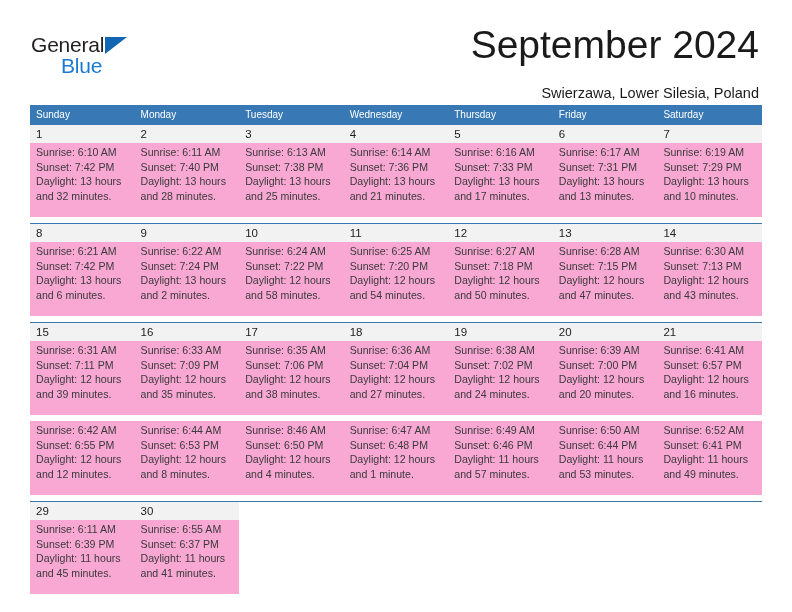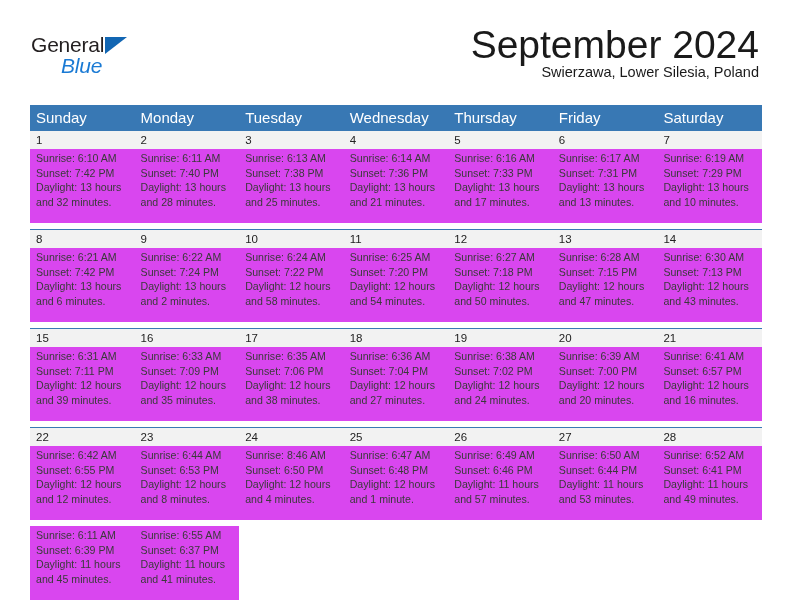--- a/index.html
+++ b/index.html
@@ -56,58 +56,57 @@
     border-bottom: 17px solid transparent;
   }
   .logo-blue {
     position: absolute;
     left: 30px;
     top: 21px;
     font-size: 21px;
     letter-spacing: -0.2px;
     color: #1a7ad4;
     font-family: "Liberation Sans", sans-serif;
-    font-style: italic;
   }
   .title-block {
     position: absolute;
     right: 33px;
     top: 28px;
     text-align: right;
   }
   .month-title {
     font-size: 39px;
     font-weight: normal;
     color: #1a1a1a;
     line-height: 34px;
     white-space: nowrap;
   }
   .location-sub {
-    margin-top: 2px;
+    margin-top: 23px;
     font-size: 14.5px;
     color: #1a1a1a;
     line-height: 17px;
     white-space: nowrap;
   }
 
   
   .calendar {
     position: absolute;
     left: 30px;
     top: 105px;
     width: 732px;
     border-collapse: collapse;
     table-layout: fixed;
   }
   .calendar col { width: 104.57px; }
 
   .calendar thead th {
     background: #3878b4;
     color: #ffffff;
-    font-size: 15px;
+    font-size: 10px;
     font-weight: normal;
     text-align: left;
     padding: 4px 0 5px 6px;
     height: 11px;
     border: none;
   }
 
   .week-row {
     border-top: 1px solid #3878b4;
   }
@@ -118,21 +117,21 @@
     font-size: 11.5px;
     color: #222222;
     padding: 3px 0 3px 6px;
     vertical-align: top;
     border: none;
     height: 12px;
   }
   .daynum-row td.empty { background: #ffffff; }
 
   .info-row td {
-    background: #d946ef;
+    background: #f9a8d4;
     font-size: 10.6px;
     line-height: 14.6px;
     color: #3a3a3a;
     padding: 2px 4px 10px 6px;
     vertical-align: top;
     border: none;
     height: 62px;
   }
   .info-row td.empty { background: #ffffff; }
   .info-line { white-space: nowrap; display: block; }
@@ -347,29 +346,20 @@
           <td>
             <span class="info-line">Sunrise: 6:41 AM</span>
             <span class="info-line">Sunset: 6:57 PM</span>
             <span class="info-line">Daylight: 12 hours</span>
             <span class="info-line">and 16 minutes.</span>
           </td>
         </tr>
         <tr class="spacer-row">
           <td colspan="7"></td>
         </tr>
-        <tr class="daynum-row week-row">
-          <td>22</td>
-          <td>23</td>
-          <td>24</td>
-          <td>25</td>
-          <td>26</td>
-          <td>27</td>
-          <td>28</td>
-        </tr>
         <tr class="info-row">
           <td>
             <span class="info-line">Sunrise: 6:42 AM</span>
             <span class="info-line">Sunset: 6:55 PM</span>
             <span class="info-line">Daylight: 12 hours</span>
             <span class="info-line">and 12 minutes.</span>
           </td>
           <td>
             <span class="info-line">Sunrise: 6:44 AM</span>
             <span class="info-line">Sunset: 6:53 PM</span>
@@ -403,20 +393,29 @@
           <td>
             <span class="info-line">Sunrise: 6:52 AM</span>
             <span class="info-line">Sunset: 6:41 PM</span>
             <span class="info-line">Daylight: 11 hours</span>
             <span class="info-line">and 49 minutes.</span>
           </td>
         </tr>
         <tr class="spacer-row">
           <td colspan="7"></td>
         </tr>
+        <tr class="daynum-row week-row">
+          <td>29</td>
+          <td>30</td>
+          <td class="empty"></td>
+          <td class="empty"></td>
+          <td class="empty"></td>
+          <td class="empty"></td>
+          <td class="empty"></td>
+        </tr>
         <tr class="info-row">
           <td>
             <span class="info-line">Sunrise: 6:11 AM</span>
             <span class="info-line">Sunset: 6:39 PM</span>
             <span class="info-line">Daylight: 11 hours</span>
             <span class="info-line">and 45 minutes.</span>
           </td>
           <td>
             <span class="info-line">Sunrise: 6:55 AM</span>
             <span class="info-line">Sunset: 6:37 PM</span>

